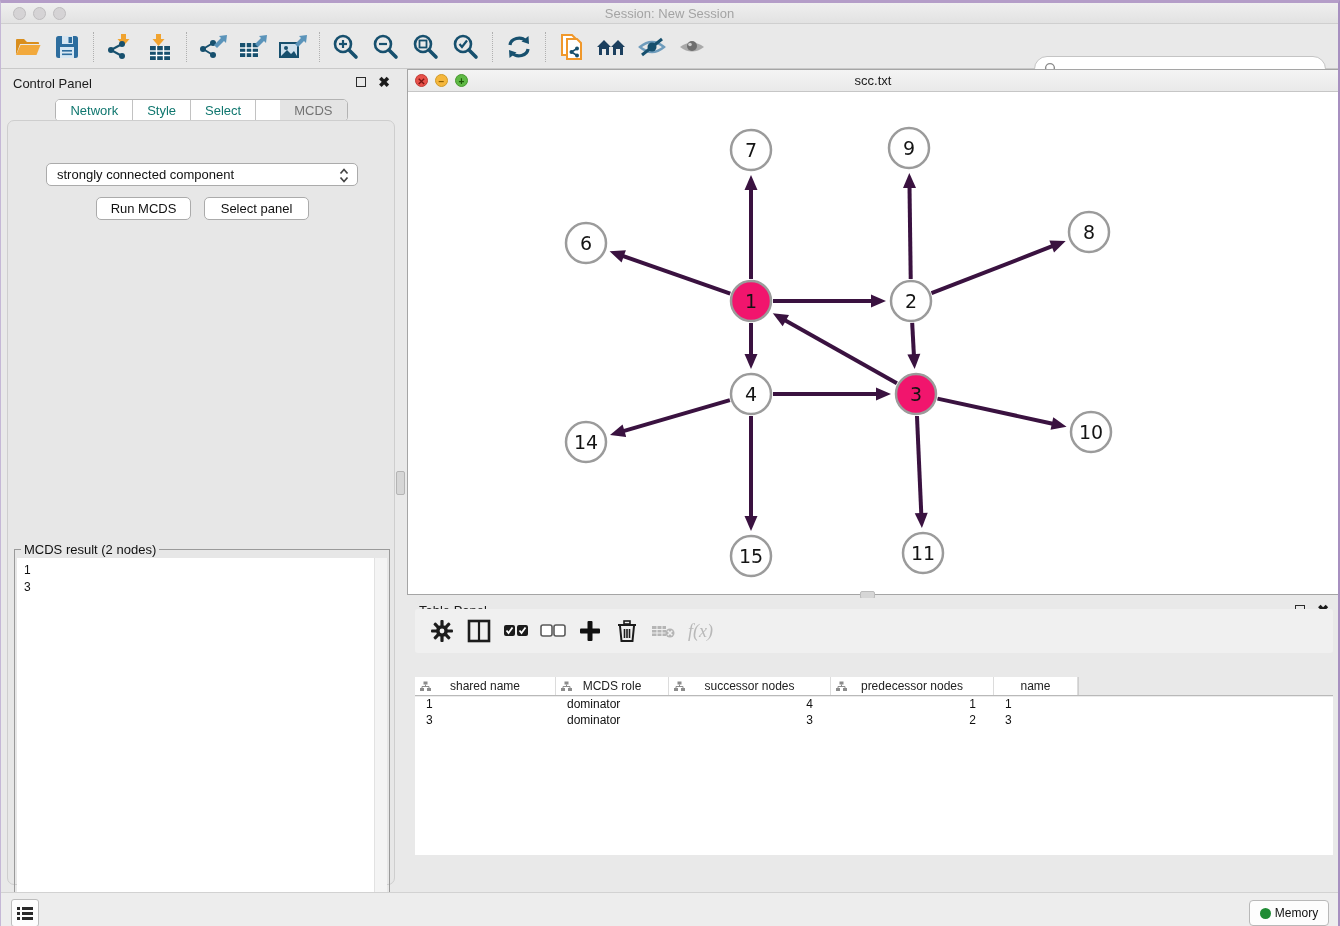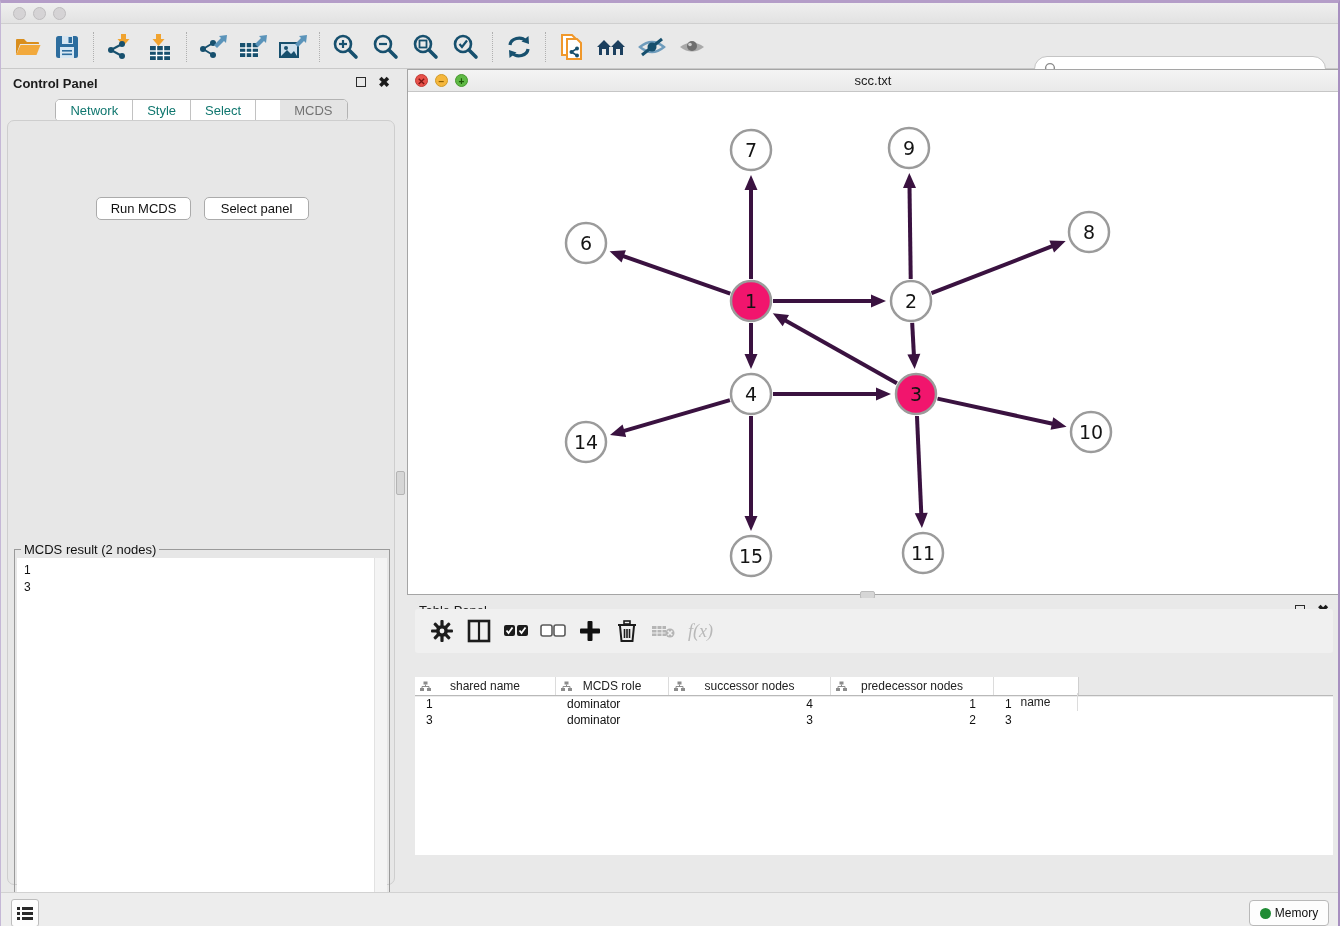--- a/index.html
+++ b/index.html
@@ -20,21 +20,21 @@
   #toolbar { position:absolute; left:0; top:22px; width:100%; height:44px;
     background:#e9e9e9; border-bottom:1px solid #c9c9c9; display:flex; align-items:center; }
   .tbi { width:40px; height:34px; display:flex; align-items:center; justify-content:center; cursor:default; }
   .tb-sep { width:1px; height:30px; border-left:1px dotted #b0b0b0; margin:0 6px; }
   #search-box { position:absolute; right:12px; top:31px; width:292px; height:26px;
     background:#fff; border:1px solid #c4c4c4; border-radius:13px; display:flex; align-items:center; padding-left:9px; }
   #search-box input { border:none; outline:none; flex:1; font-size:13px; background:transparent; margin-left:6px; }
   
   #control-panel { position:absolute; left:0; top:66px; width:401px; height:822px; background:#e9e9e9; }
   #cp-header { position:absolute; left:0; top:0; width:100%; height:28px; }
-  #cp-header .ph-title { position:absolute; left:12px; top:7px; font-size:13px; color:#1b1b1b;font-weight:bold; }
+  #cp-header .ph-title { position:absolute; left:12px; top:7px; font-size:13px; color:#1b1b1b; }
   .ph-float { width:10px; height:10px; border:1.5px solid #2b2b2b; display:inline-block; }
   .ph-close { font-size:14px; font-weight:bold; color:#1b1b1b; line-height:10px; }
   #cp-tabs { position:absolute; left:0; top:30px; width:100%; display:flex; justify-content:center; }
   .seg-group { display:flex; border:1px solid #b3b3b3; border-radius:5px; overflow:hidden; background:#fff; }
   .seg-tab { padding:3px 14px; font-size:13px; color:#0f766e; background:#fff; border-right:1px solid #c2c2c2; cursor:default; }
   .seg-tab:last-child { border-right:none; }
   .seg-tab.selected { background:#e4e4e4; color:#737373;margin-left:24px; }
   #cp-content { position:absolute; left:6px; top:51px; width:388px; height:765px;
     background:#e7e7e7; border:1px solid #cecece; border-radius:7px; }
   #opt-label { position:absolute; left:0; width:100%; top:21px; text-align:center; font-size:13px; color:#111; }
@@ -87,20 +87,21 @@
 </style>
 </head>
 <body>
 
 <div id="app">
 
   <div id="titlebar">
     <span class="tl-dot" style="left:12px"></span>
     <span class="tl-dot" style="left:32px"></span>
     <span class="tl-dot" style="left:52px"></span>
+    <div class="title">Session: New Session</div>
   </div>
 
   <div id="toolbar">
     <div style="width:6px"></div>
     <div class="tbi">
       <svg width="28" height="26">
         <path d="M3 21 L3 6 Q3 5 4 5 L11 5 L14 8 L25 8 Q26 8 26 9 L26 10 L7 10 Z" fill="#d98e1d"></path>
         <path d="M3 21 L7.5 11 L27.5 11 L23.5 21 Z" fill="#f2a93c"></path>
       </svg>
     </div>
@@ -256,20 +257,27 @@
     </div>
     <div id="cp-tabs">
       <div class="seg-group" id="cp-tab-group">
           <div class="seg-tab">Network</div>
           <div class="seg-tab">Style</div>
           <div class="seg-tab">Select</div>
           <div class="seg-tab selected">MCDS</div>
         </div>
     </div>
     <div id="cp-content">
+      <div id="criterion-select">
+        <span>strongly connected component</span>
+        <svg class="stepper" width="12" height="17">
+          <path d="M2.5 6.5 L6 2.5 L9.5 6.5" fill="none" stroke="#444" stroke-width="1.7"></path>
+          <path d="M2.5 10.5 L6 14.5 L9.5 10.5" fill="none" stroke="#444" stroke-width="1.7"></path>
+        </svg>
+      </div>
       <div id="run-btn" class="cp-btn">Run MCDS</div>
       <div id="close-btn" class="cp-btn">Select panel</div>
       <div id="mcds-fieldset">
         <span id="mcds-legend">MCDS result (2 nodes)</span>
         <div id="mcds-list">
             <div>1</div>
             <div>3</div>
           </div>
         <div id="mcds-scroll"></div>
       </div>
@@ -445,21 +453,21 @@
           </div>
           <div class="nt-hcell" style="width: 163px;">
             <svg class="tree-ic" width="11" height="11">
               <rect x="3.5" y="0.5" width="4" height="3" fill="#8c8c8c"></rect>
               <rect x="0" y="7" width="4" height="3" fill="#8c8c8c"></rect>
               <rect x="7" y="7" width="4" height="3" fill="#8c8c8c"></rect>
               <path d="M5.5 3.5 V5.5 M2 7 V5.5 H9 V7" fill="none" stroke="#8c8c8c" stroke-width="1"></path>
             </svg>
             <span>predecessor nodes</span>
           </div>
-          <div class="nt-hcell" style="width: 84px; margin-top: 16px;">
+          <div class="nt-hcell" style="width: 84px;">
             <span>name</span>
           </div>
           <div class="nt-hfill"></div>
         </div>
       <div id="nt-body">
           <div class="nt-row">
             <div class="nt-cell" style="width: 141px; text-align: left; padding: 0px 0px 0px 11px;">1</div>
             <div class="nt-cell" style="width: 113px; text-align: left; padding: 0px 0px 0px 11px;">dominator</div>
             <div class="nt-cell" style="width: 162px; text-align: right; padding: 0px 18px 0px 0px;">4</div>
             <div class="nt-cell" style="width: 163px; text-align: right; padding: 0px 18px 0px 0px;">1</div>

